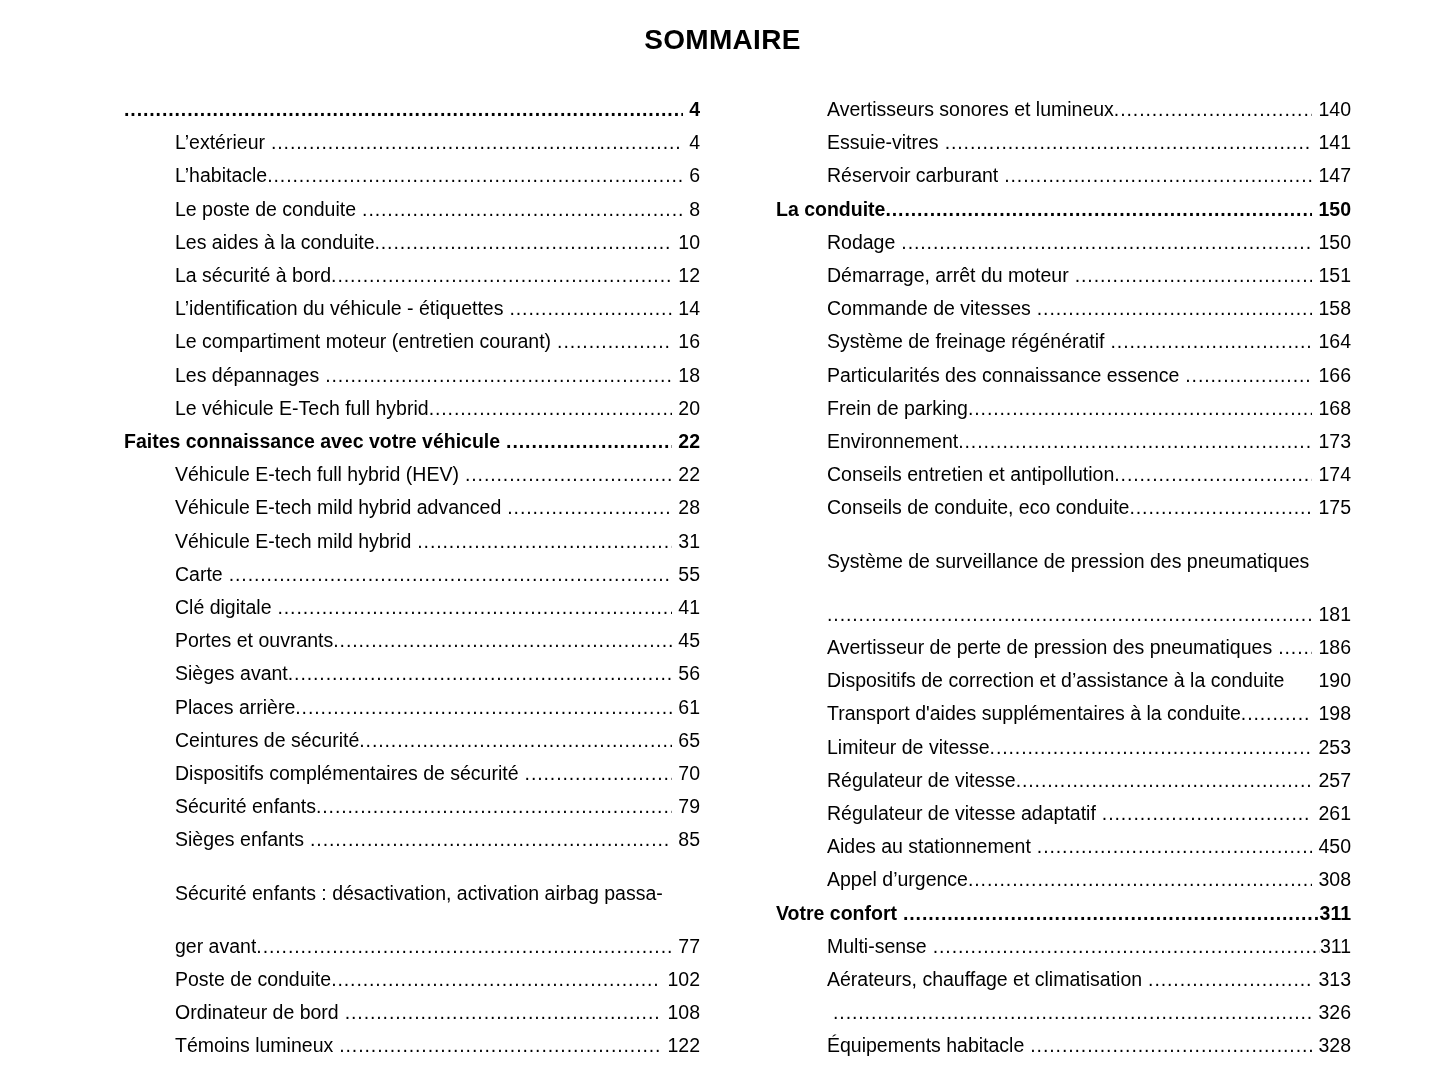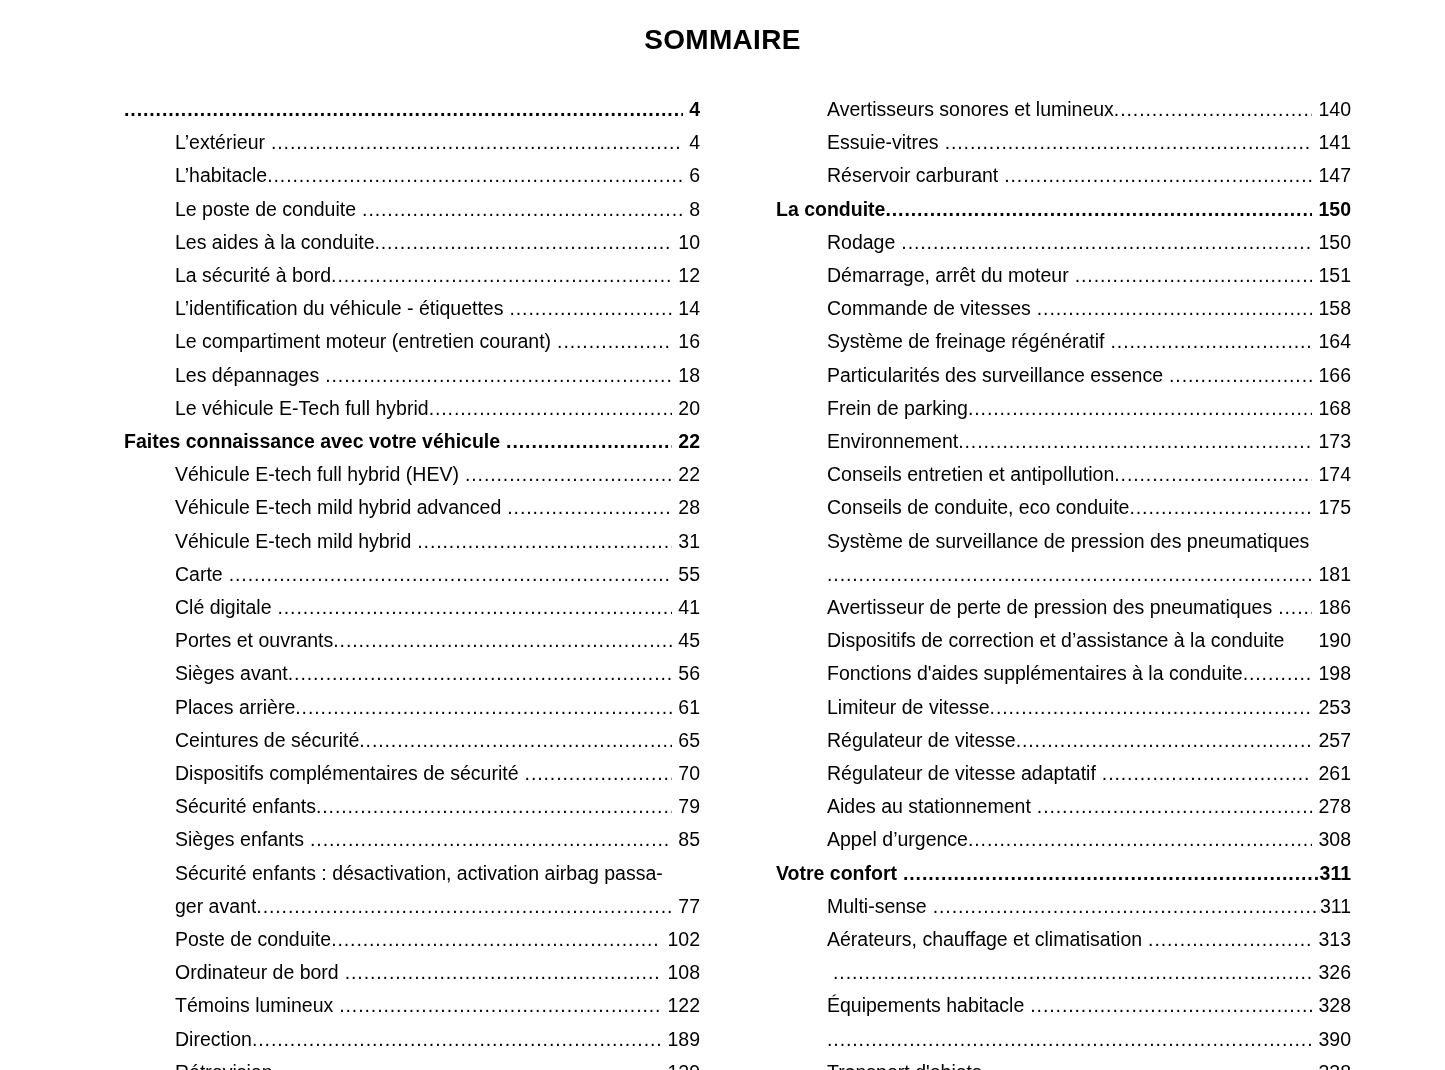--- a/index.html
+++ b/index.html
@@ -93,20 +93,21 @@
 
   
   .toc-entry.wrapped {
     display: block;
     white-space: nowrap;
   }
   .toc-entry.wrapped .wline {
     display: flex;
     align-items: flex-end;
     width: 100%;
+    margin-top: 20px;
   }
   .toc-entry.wrapped .wline.first .entry-label {
     flex: 1 1 auto;
   }
   .toc-entry.nodots .entry-label { flex: 1 1 auto; }
 </style>
 </head>
 <body>
 
 <div id="page-title">SOMMAIRE</div>
@@ -372,21 +373,21 @@
         <span class="entry-page">158</span>
       </div>
       <div class="toc-entry sub">
         <span class="entry-label">Système de freinage régénératif</span>
         <span class="gap-sp"></span>
         <span class="dots">........................................................................................................................................................................................................</span>
         <span class="gap-num-sp"></span>
         <span class="entry-page">164</span>
       </div>
       <div class="toc-entry sub">
-        <span class="entry-label">Particularités des surveillance essence</span>
+        <span class="entry-label">Particularités des connaissance essence</span>
         <span class="gap-sp"></span>
         <span class="dots">........................................................................................................................................................................................................</span>
         <span class="gap-num-sp"></span>
         <span class="entry-page">166</span>
       </div>
       <div class="toc-entry sub">
         <span class="entry-label">Frein de parking</span>
         <span class="gap-none"></span>
         <span class="dots">........................................................................................................................................................................................................</span>
         <span class="gap-num-sp"></span>
@@ -430,21 +431,21 @@
         <span class="dots">........................................................................................................................................................................................................</span>
         <span class="gap-num-sp"></span>
         <span class="entry-page">186</span>
       </div>
       <div class="toc-entry sub nodots">
         <span class="entry-label">Dispositifs de correction et d’assistance à la conduite</span>
         <span class="gap-num-sp"></span>
         <span class="entry-page">190</span>
       </div>
       <div class="toc-entry sub">
-        <span class="entry-label">Fonctions d'aides supplémentaires à la conduite</span>
+        <span class="entry-label">Transport d'aides supplémentaires à la conduite</span>
         <span class="gap-none"></span>
         <span class="dots">........................................................................................................................................................................................................</span>
         <span class="gap-num-sp"></span>
         <span class="entry-page">198</span>
       </div>
       <div class="toc-entry sub">
         <span class="entry-label">Limiteur de vitesse</span>
         <span class="gap-none"></span>
         <span class="dots">........................................................................................................................................................................................................</span>
         <span class="gap-num-sp"></span>
@@ -462,21 +463,21 @@
         <span class="gap-sp"></span>
         <span class="dots">........................................................................................................................................................................................................</span>
         <span class="gap-num-sp"></span>
         <span class="entry-page">261</span>
       </div>
       <div class="toc-entry sub">
         <span class="entry-label">Aides au stationnement</span>
         <span class="gap-sp"></span>
         <span class="dots">........................................................................................................................................................................................................</span>
         <span class="gap-num-sp"></span>
-        <span class="entry-page">278</span>
+        <span class="entry-page">450</span>
       </div>
       <div class="toc-entry sub">
         <span class="entry-label">Appel d’urgence</span>
         <span class="gap-none"></span>
         <span class="dots">........................................................................................................................................................................................................</span>
         <span class="gap-num-sp"></span>
         <span class="entry-page">308</span>
       </div>
       <div class="toc-entry chapter">
         <span class="entry-label">Votre confort</span>

